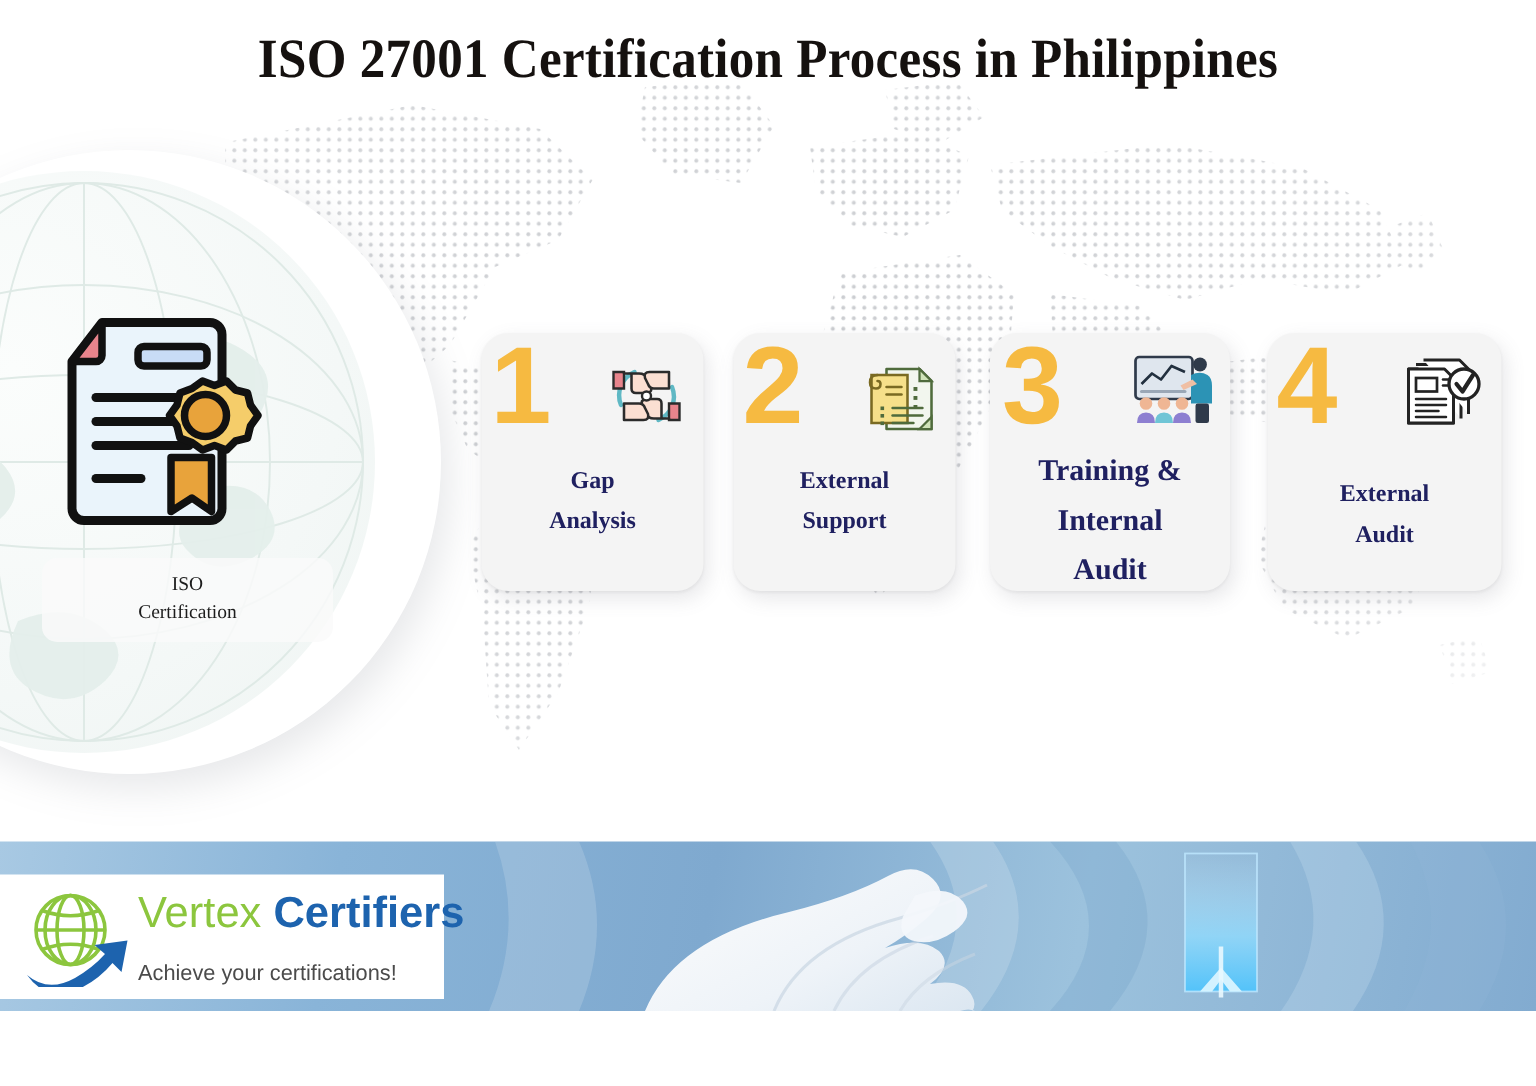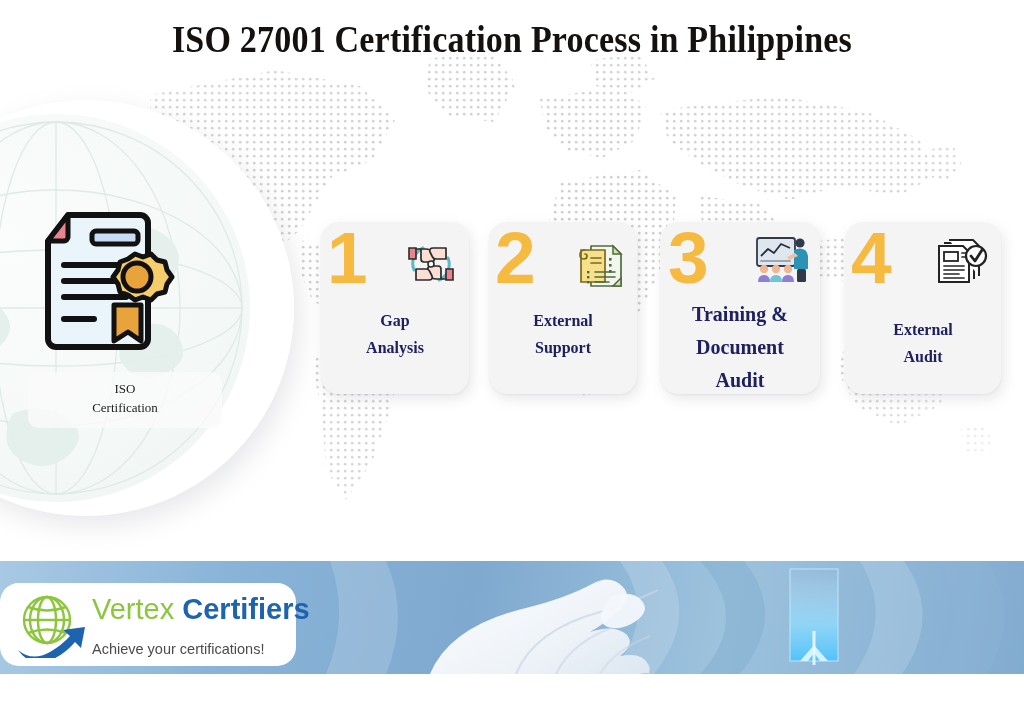--- a/index.html
+++ b/index.html
@@ -149,21 +149,20 @@
   }
   .logo-box {
     position: absolute;
     left: 0; top: 583px;
     width: 296px; height: 83px;
     background: #ffffff;
     display: flex;
     align-items: center;
     padding-left: 14px;
     box-sizing: border-box;
-    border-radius: 19px;
   }
   .logo-globe { width: 72px; height: 66px; flex: 0 0 72px; }
   .logo-text { margin-left: 6px; }
   .logo-name {
     font-family: "Liberation Sans", sans-serif;
     font-size: 29px;
     line-height: 32px;
     font-weight: 600;
     white-space: nowrap;
   }
@@ -375,21 +374,21 @@
           </g>
           <g>
             <circle cx="36" cy="35" r="4.2" fill="#efb694"></circle>
             <path d="M30 48 q0 -7 6 -7 q6 0 6 7 Z" fill="#8d7fd1"></path>
           </g>
         </svg>
       </div>
     </div>
     <div class="card-label">
       <div>Training &amp;</div>
-      <div>Document</div>
+      <div>Internal</div>
       <div>Audit</div>
     </div>
   </div>
 
   <div class="card c4">
     <div class="card-top">
       <div class="card-num">4</div>
       <div class="card-icon">
         <svg width="58" height="56" viewBox="0 0 58 56" xmlns="http://www.w3.org/2000/svg">
           <g fill="#ffffff" stroke="#232323" stroke-width="2" stroke-linejoin="round">

